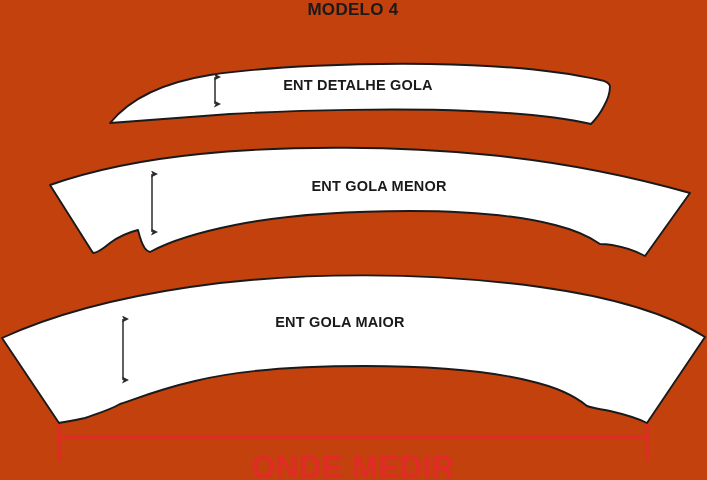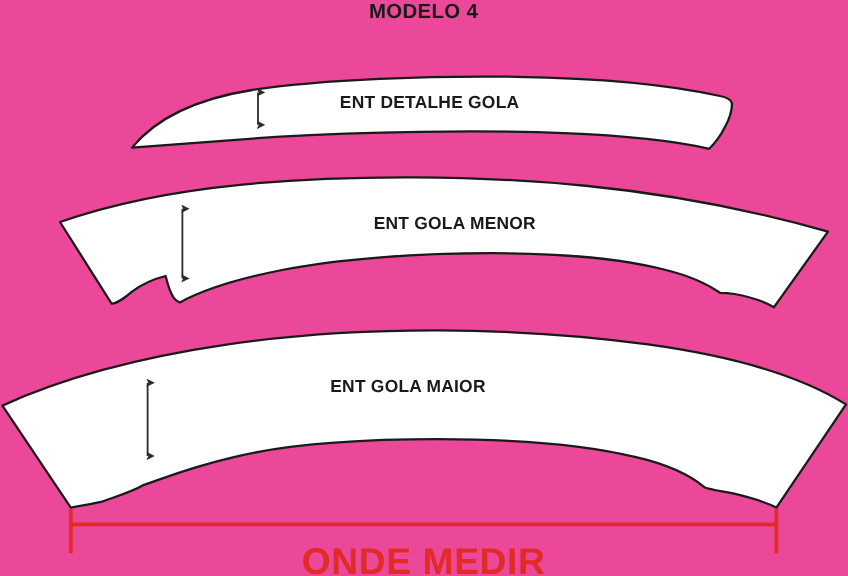--- a/index.html
+++ b/index.html
@@ -10,21 +10,21 @@
   body {
     width: 707px;
     height: 480px;
     font-family: "Liberation Sans", sans-serif;
     overflow: hidden;
   }
   #diagram-root {
     position: relative;
     width: 707px;
     height: 480px;
-    background: #ec4899;
+    background: #c2410c;
   }
   svg.sheet {
     display: block;
     width: 707px;
     height: 480px;
   }
   .pattern-outline {
     fill: #ffffff;
     stroke: #1a1a1a;
     stroke-width: 1.9;

